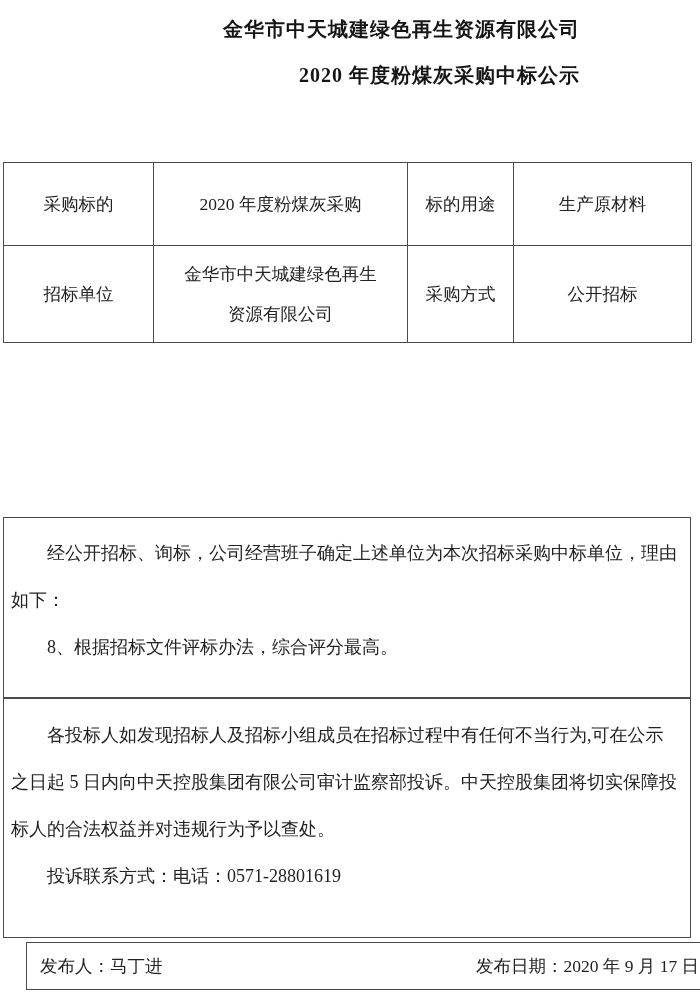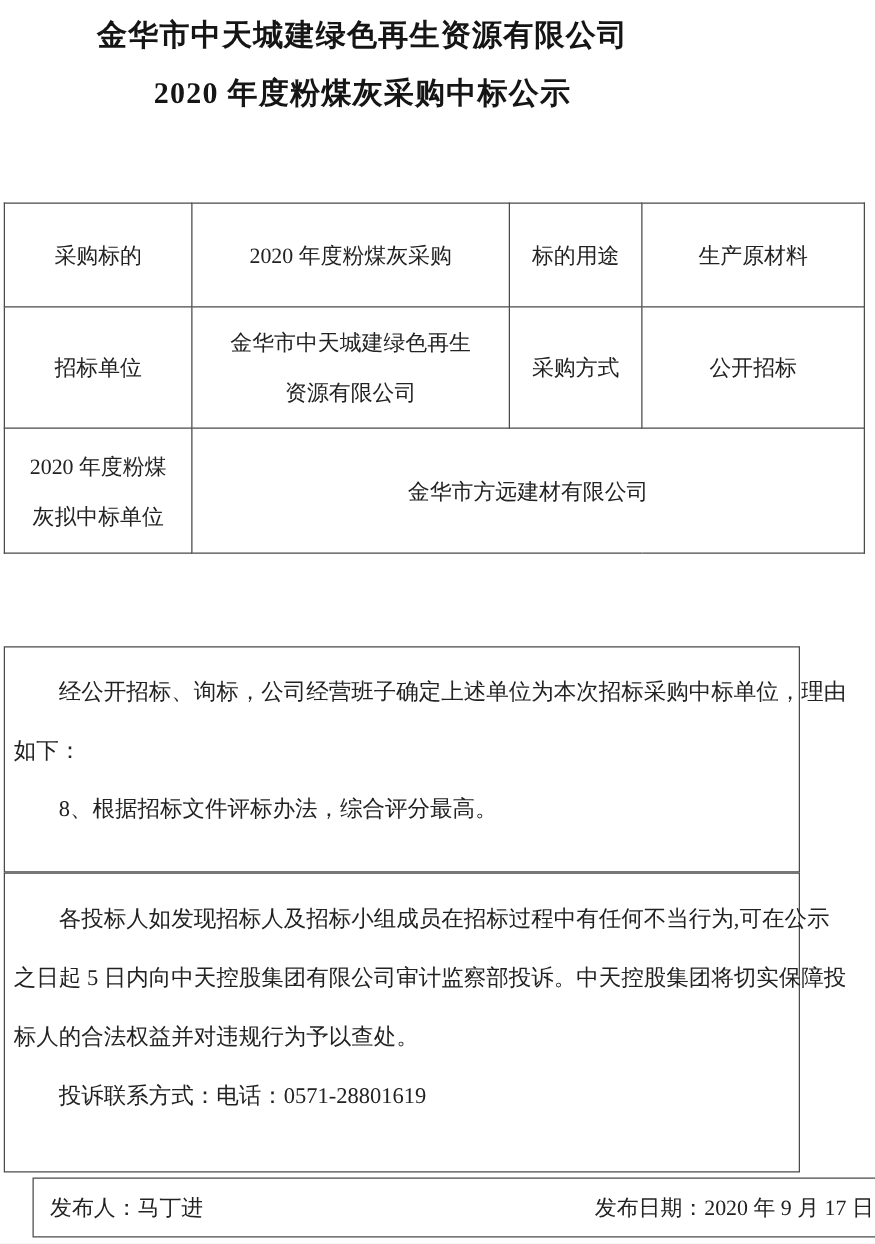--- a/index.html
+++ b/index.html
@@ -14,22 +14,22 @@
     background: #ffffff;
     color: #1f1f1f;
     overflow: hidden;
   }
 
   
   .doc-title {
     position: absolute;
     top: 6px; left: 0;
     width: 580px;
-    text-align: center;
-    font-size: 24px;
+    text-align: right;
+    font-size: 20px;
     font-weight: bold;
     line-height: 46px;
     letter-spacing: 1px;
     color: #151515;
   }
 
   
   .info-table {
     position: absolute;
     top: 142px; left: 3px;
@@ -50,21 +50,21 @@
   .row-1 { height: 83px; }
   .row-2 { height: 97px; }
   .row-3 { height: 100px; }
   .row-4 { height: 88px; }
   .cell-line { line-height: 40px; }
 
   
   .text-block {
     position: absolute;
     left: 3px;
-    width: 637px;
+    width: 688px;
     border: 1px solid #4a4a4a;
     font-size: 18px;
     color: #222;
   }
   .block-decision { top: 517px; height: 181px; padding-top: 12px; }
   .block-complaint { top: 698px; height: 240px; padding-top: 13px; }
   .text-line {
     line-height: 47px;
     padding: 0 7px;
     white-space: nowrap;
@@ -113,27 +113,20 @@
       </tr>
       <tr class="row-2">
         <td>招标单位</td>
         <td>
           <div class="cell-line">金华市中天城建绿色再生</div>
           <div class="cell-line">资源有限公司</div>
         </td>
         <td>采购方式</td>
         <td>公开招标</td>
       </tr>
-      <tr class="row-3">
-        <td>
-          <div class="cell-line">2020 年度粉煤</div>
-          <div class="cell-line">灰拟中标单位</div>
-        </td>
-        <td colspan="3">金华市方远建材有限公司</td>
-      </tr>
     </tbody>
   </table>
 
   <div class="text-block block-decision">
     <div class="text-line indent">经公开招标、询标，公司经营班子确定上述单位为本次招标采购中标单位，理由</div>
     <div class="text-line">如下：</div>
     <div class="text-line indent">8、根据招标文件评标办法，综合评分最高。</div>
   </div>
 
   <div class="text-block block-complaint">

